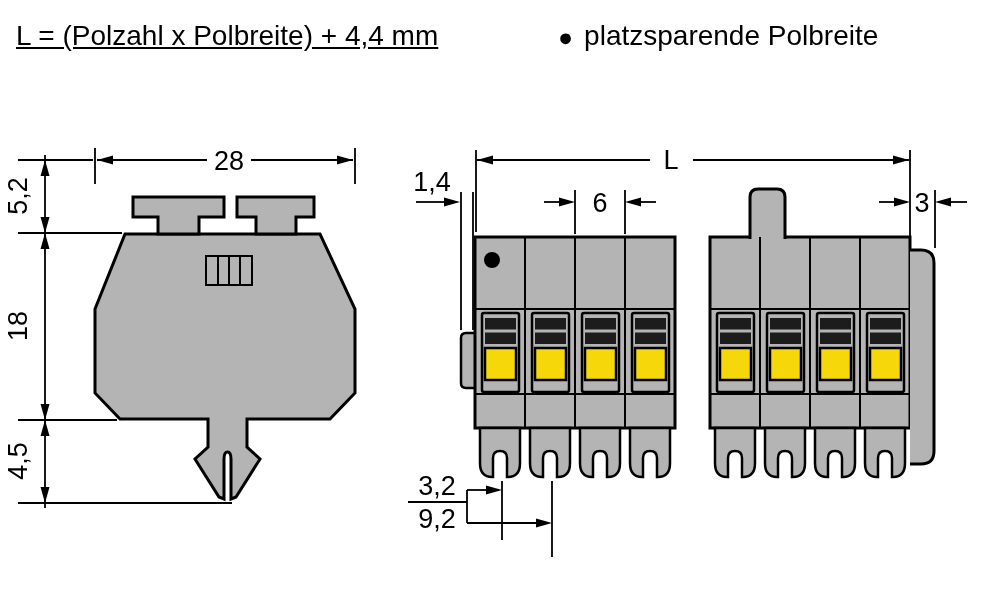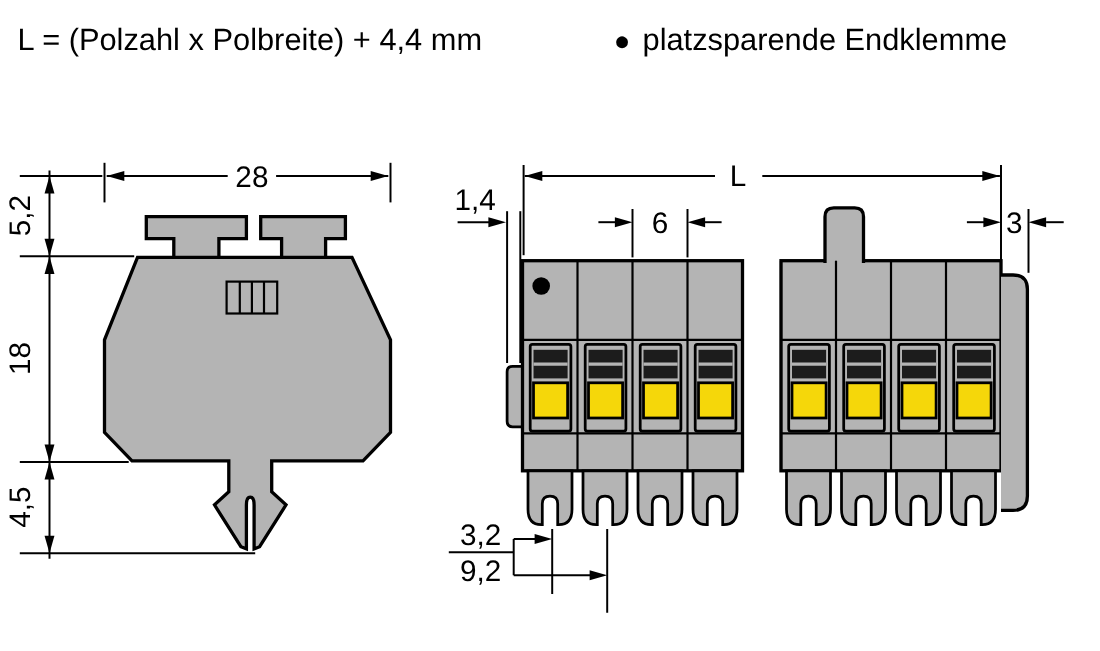--- a/index.html
+++ b/index.html
@@ -1,18 +1,18 @@
 <!DOCTYPE html>
 <html style="--body: #b4b4b4; --lever: #f5d70a; --dark: #1c1c1c; --line: #000000; --background: #ffffff;"><head>
 <meta charset="utf-8">
 <style>
   html,body{margin:0;padding:0;background:#fff;}
   .page{position:relative;width:1000px;height:592px;background:var(--background,#fff);
         font-family:"Liberation Sans",sans-serif;overflow:hidden;}
-  .hdr{position:absolute;top:20px;left:16px;font-size:28px;color:#000;white-space:nowrap;}
+  .hdr{position:absolute;top:20px;left:16px;font-size:28px;color:#000;white-space:nowrap;text-decoration:underline;}
   .feature{position:absolute;top:20px;left:558px;font-size:28px;color:#000;
            display:flex;align-items:center;gap:11px;white-space:nowrap;}
   .feature .bullet{font-size:25px;line-height:1;transform:translateY(1px);}
   svg.drawing{position:absolute;left:0;top:0;width:1000px;height:592px;}
   .fb{fill:var(--body,#b4b4b4);}
   .fy{fill:var(--lever,#f5d70a);}
   .fd{fill:var(--dark,#1c1c1c);stroke:none;}
   .s3{stroke:var(--line,#000);stroke-width:3;}
   .s25{stroke:var(--line,#000);stroke-width:2.5;}
   .s2{stroke:var(--line,#000);stroke-width:2;}
@@ -22,21 +22,21 @@
   #arr{fill:var(--line,#000);stroke:none;}
 </style>
 </head>
 <body>
 
 <div class="page">
 
   <div class="hdr">L = (Polzahl x Polbreite) + 4,4 mm</div>
   <div class="feature">
     <span class="bullet">●</span>
-    <span>platzsparende Endklemme</span>
+    <span>platzsparende Polbreite</span>
   </div>
 
   <svg class="drawing" viewBox="0 0 1000 592">
     <defs>
       <path id="arr" d="M0,0 L16,4.5 L16,-4.5 Z"></path>
       <g id="unit">
         <line class="s2" x1="0" y1="237" x2="0" y2="428"></line>
         <rect class="fb s25" x="7" y="313" width="37" height="79" rx="2"></rect>
         <rect class="fd" x="10" y="318" width="31" height="26"></rect>
         <line x1="10" y1="331" x2="41" y2="331" stroke="var(--body,#b4b4b4)" stroke-width="3"></line>

